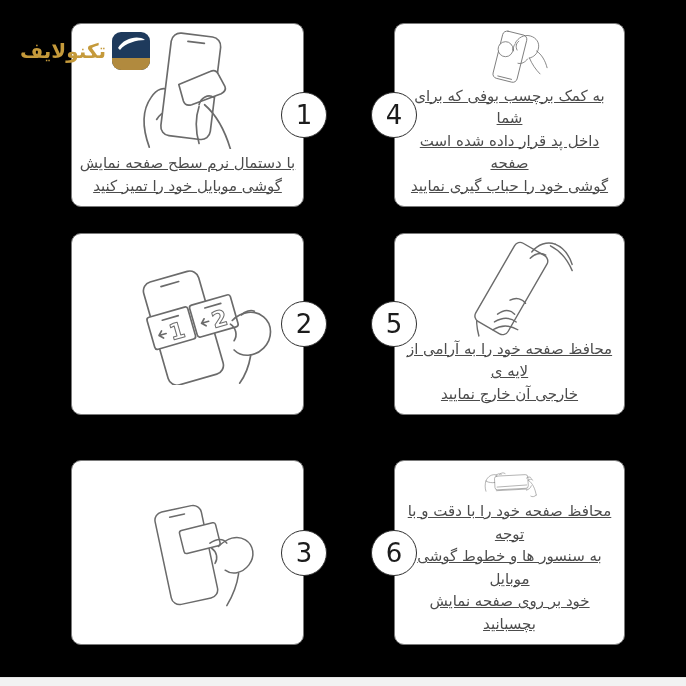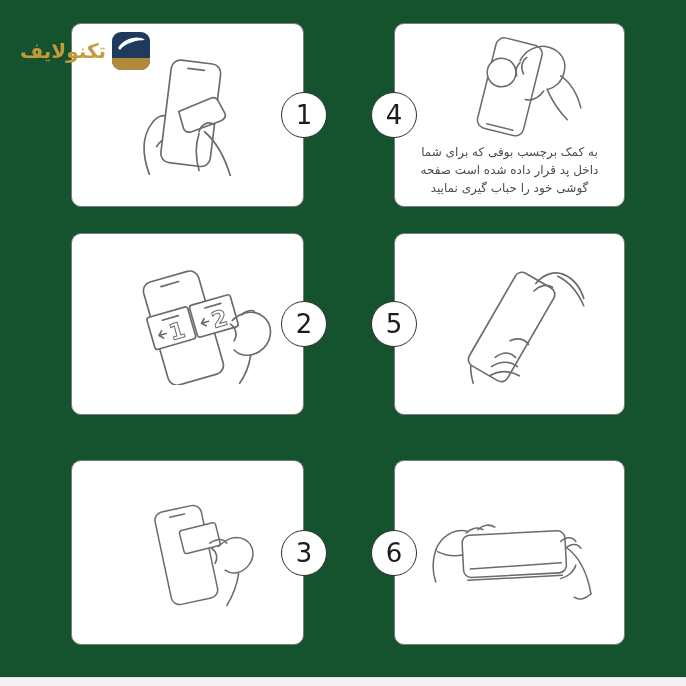--- a/index.html
+++ b/index.html
@@ -1,16 +1,16 @@
 <!DOCTYPE html>
 <html lang="fa"><head>
 <meta charset="utf-8">
 <style>
   html,body{margin:0;padding:0;background:#ffffff;}
-  .page{position:relative;width:686px;height:686px;background:#14532d;overflow:hidden;
+  .page{position:relative;width:686px;height:686px;background:#000000;overflow:hidden;
         font-family:"DejaVu Sans",sans-serif;}
 
   
   .logo{position:absolute;top:31px;left:20px;display:flex;align-items:center;gap:5px;z-index:6;}
   .logo-text{color:#c59a3b;font-size:20px;font-weight:bold;direction:rtl;line-height:1;}
   .logo-icon{display:block;}
 
   
   .panel{position:absolute;background:#fff;border:1.5px solid #7a7a7a;border-radius:10px;
          box-sizing:border-box;display:flex;flex-direction:column;}
@@ -24,22 +24,22 @@
   .step-num{position:absolute;width:44px;height:44px;border-radius:50%;background:#fff;
             border:1.6px solid #2f2f2f;display:flex;align-items:center;justify-content:center;
             font-size:26px;color:#1c1c1c;top:50%;transform:translateY(-50%);z-index:4;
             font-family:"DejaVu Sans",sans-serif;}
   .left-col .step-num{right:-24px;}
   .right-col .step-num{left:-24px;}
 
   .illo{flex:1 1 auto;display:flex;align-items:center;justify-content:center;overflow:hidden;padding-top:4px;}
   .illo svg{max-height:100%;}
 
-  .caption{direction:rtl;text-align:center;font-size:12px;line-height:1.5;color:#4c4c4c;
-           padding:0 6px 9px;white-space:pre-line;}
+  .caption{direction:rtl;text-align:center;font-size:15px;line-height:1.5;color:#4c4c4c;
+           padding:0 6px 9px;white-space:pre-line;text-decoration:underline;}
 
   
   .art{stroke:#6b6b6b;stroke-width:1.8;fill:none;stroke-linecap:round;stroke-linejoin:round;}
   .art .solid{fill:#ffffff;}
   .sachet-num{font-size:24px;font-weight:bold;fill:#ffffff;stroke:#6f6f6f;stroke-width:1.1;
               font-family:"DejaVu Sans",sans-serif;text-anchor:middle;}
 
   
   .bottom-bar{position:absolute;left:0;right:0;bottom:0;height:8px;background:#f2f2f2;
               border-top:1px solid #e4e4e4;}
@@ -67,20 +67,22 @@
         <g transform="rotate(7 103 60)">
           <rect class="solid" x="76" y="4" width="54" height="112" rx="10"></rect>
           <line x1="94" y1="12" x2="112" y2="12"></line>
         </g>
         <path class="solid" d="M90,58 L124,44 Q130,41 133,47 L140,60 Q142,65 136,68 L104,80 Q97,82 95,76 Z"></path>
         <path d="M146,128 C140,108 132,92 118,80"></path>
         <path d="M112,82 C108,94 108,108 112,122"></path>
         <path d="M112,80 C114,72 122,68 128,72"></path>
       </svg>
     </div>
+    <div class="caption">با دستمال نرم سطح صفحه نمایش
+گوشی موبایل خود را تمیز کنید</div>
   </div>
 
   <div class="panel left-col" id="p2">
     <div class="step-num">2</div>
     <div class="illo">
       <svg class="art" width="200" height="118" viewBox="0 0 200 128">
         <g transform="rotate(-16 96 66)">
           <rect class="solid" x="64" y="8" width="62" height="116" rx="10"></rect>
           <line x1="84" y1="16" x2="104" y2="16"></line>
         </g>
@@ -154,20 +156,22 @@
         <path d="M84,98 C92,92 100,92 106,98"></path>
         <path d="M80,108 C90,102 100,102 108,108"></path>
         <path d="M78,118 C88,112 100,112 110,118"></path>
         <path d="M100,80 C108,76 116,78 120,84"></path>
         <path d="M128,18 C136,8 148,4 158,8"></path>
         <path d="M126,26 C132,20 140,18 146,22"></path>
         <path d="M152,10 C164,16 174,28 180,42"></path>
         <path d="M158,8 C168,12 176,22 180,34"></path>
       </svg>
     </div>
+    <div class="caption">محافظ صفحه خود را به آرامی از لایه ی
+خارجی آن خارج نمایید</div>
   </div>
 
   <div class="panel right-col" id="p6">
     <div class="step-num">6</div>
     <div class="illo">
       <svg class="art" width="200" height="108" viewBox="0 0 200 128">
         <g transform="rotate(-3 104 62)">
           <rect class="solid" x="44" y="38" width="122" height="50" rx="9"></rect>
           <line x1="52" y1="78" x2="160" y2="76"></line>
         </g>
@@ -177,16 +181,19 @@
         <path d="M62,34 C68,28 76,27 82,31"></path>
         <path d="M14,60 C22,64 34,66 44,64"></path>
         <path d="M12,58 C8,70 8,84 12,96"></path>
         <path d="M196,110 C192,88 184,68 168,56"></path>
         <path d="M160,48 C166,42 174,42 178,48"></path>
         <path d="M166,56 C172,50 180,50 184,56"></path>
         <path d="M160,92 C168,90 176,84 178,76"></path>
         <path d="M196,110 C190,116 182,118 176,114"></path>
       </svg>
     </div>
+    <div class="caption">محافظ صفحه خود را با دقت و با توجه
+به سنسور ها و خطوط گوشی موبایل
+خود بر روی صفحه نمایش بچسبانید</div>
   </div>
 
   <div class="bottom-bar"></div>
 </div>
 
 </body></html>

